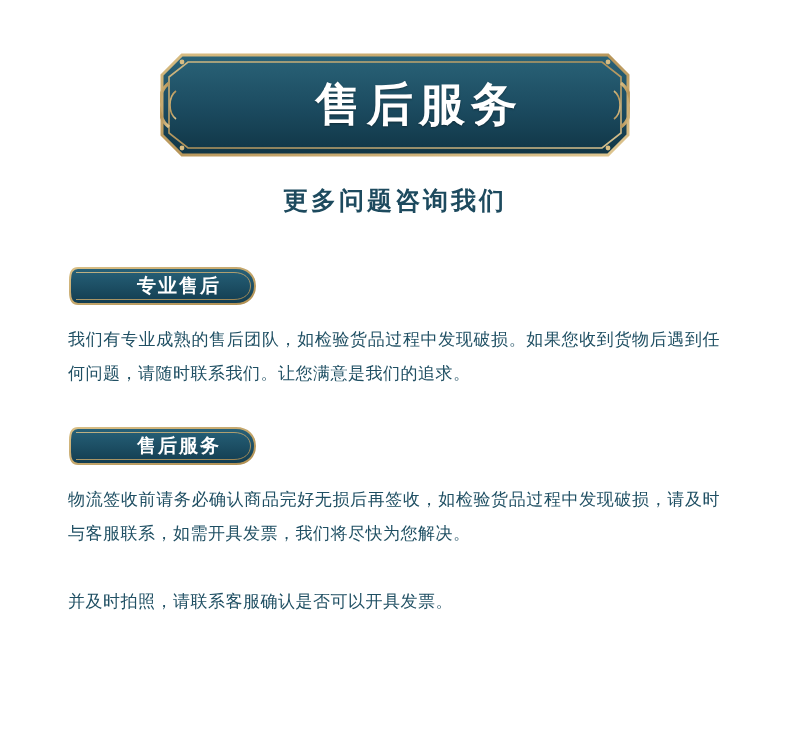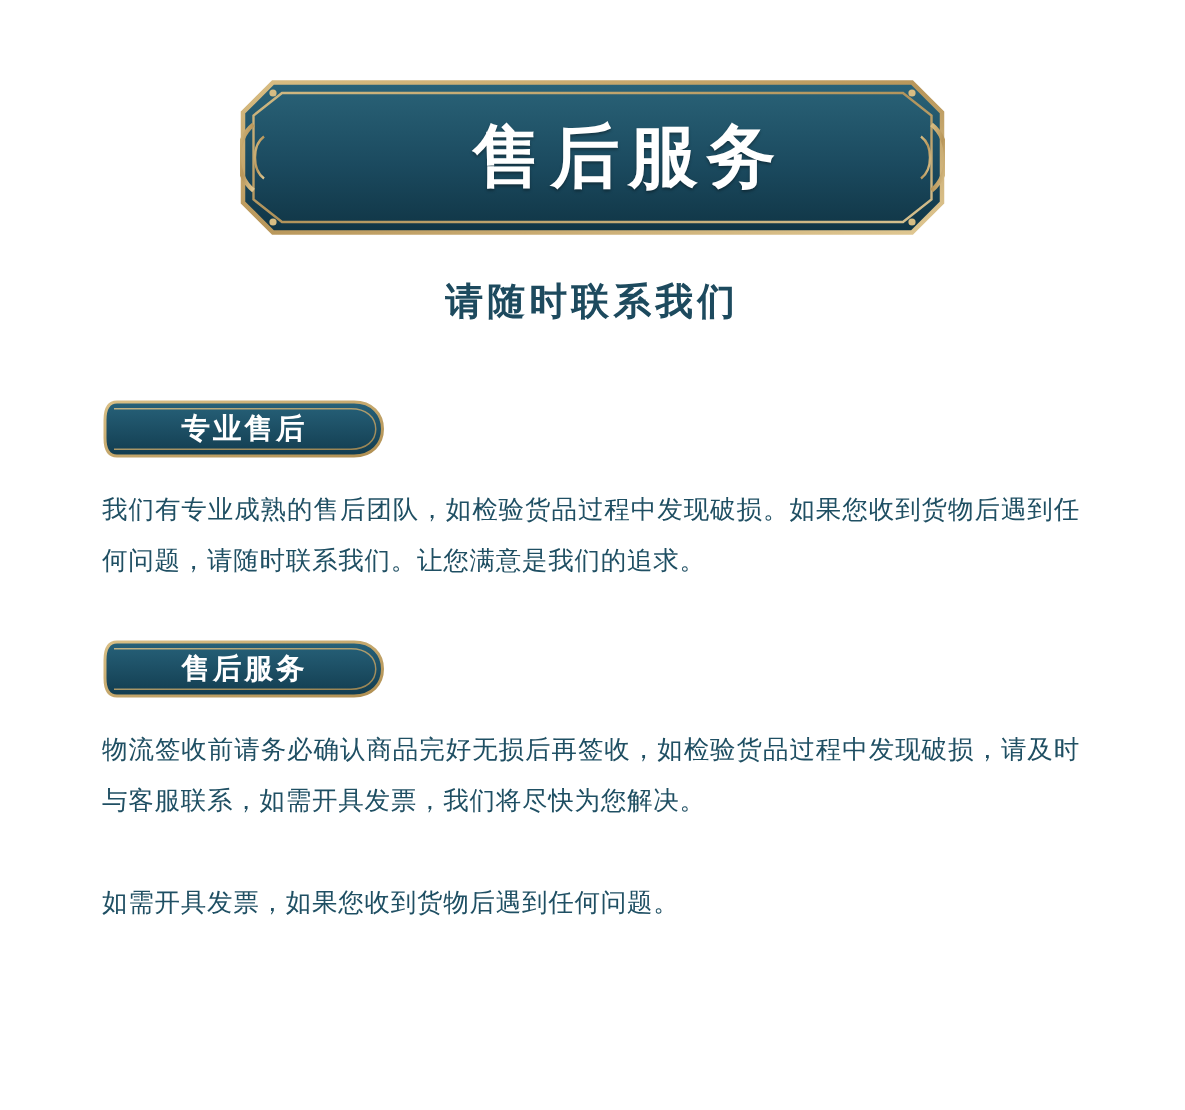--- a/index.html
+++ b/index.html
@@ -95,21 +95,21 @@
   }
 
   .tag-svg {
     position: absolute;
     left: 0;
     top: 0;
   }
 
   .tag-label {
     position: absolute;
-    left: 0;
+    left: 16px;
     top: 0;
     width: 190px;
     height: 42px;
     display: flex;
     align-items: center;
     justify-content: center;
     color: #ffffff;
     font-size: 19px;
     font-weight: bold;
     letter-spacing: 2px;
@@ -160,21 +160,21 @@
 
         <circle cx="22" cy="9" r="2.4" fill="#d8bd83"></circle>
         <circle cx="448" cy="9" r="2.4" fill="#d8bd83"></circle>
         <circle cx="22" cy="95" r="2.4" fill="#d8bd83"></circle>
         <circle cx="448" cy="95" r="2.4" fill="#d8bd83"></circle>
       </svg>
       <div class="banner-title">售后服务</div>
     </div>
   </div>
 
-  <div class="subtitle">请随时联系我们</div>
+  <div class="subtitle">更多问题咨询我们</div>
 
   <div class="sections">
 
     <div class="section sec-1">
       <div class="tag-wrap">
         <svg class="tag-svg" width="190" height="42" viewBox="0 0 190 42">
           <defs>
             <linearGradient id="tagGrad1" x1="0" y1="0" x2="0" y2="1">
               <stop offset="0%" stop-color="#27627a"></stop>
               <stop offset="100%" stop-color="#123c4f"></stop>
@@ -207,17 +207,17 @@
           </defs>
           <path d="M10,3 H168 C180,3 187,11 187,21 C187,31 180,39 168,39 H10 C4,39 2,34 2,27 V15 C2,8 4,3 10,3 Z" fill="url(#tagGrad2)" stroke="url(#tagGold2)" stroke-width="2"></path>
           <path d="M8,7.5 H166 C176,7.5 182.5,13 182.5,21 C182.5,29 176,34.5 166,34.5 H8" fill="none" stroke="url(#tagGold2)" stroke-width="1" opacity="0.85"></path>
         </svg>
         <div class="tag-label">售后服务</div>
       </div>
       <div class="body-text">物流签收前请务必确认商品完好无损后再签收，如检验货品过程中发现破损，请及时与客服联系，如需开具发票，我们将尽快为您解决。</div>
     </div>
 
     <div class="section sec-3">
-      <div class="body-text">如需开具发票，如果您收到货物后遇到任何问题。</div>
+      <div class="body-text">并及时拍照，请联系客服确认是否可以开具发票。</div>
     </div>
 
   </div>
 </div>
 
 </body></html>

